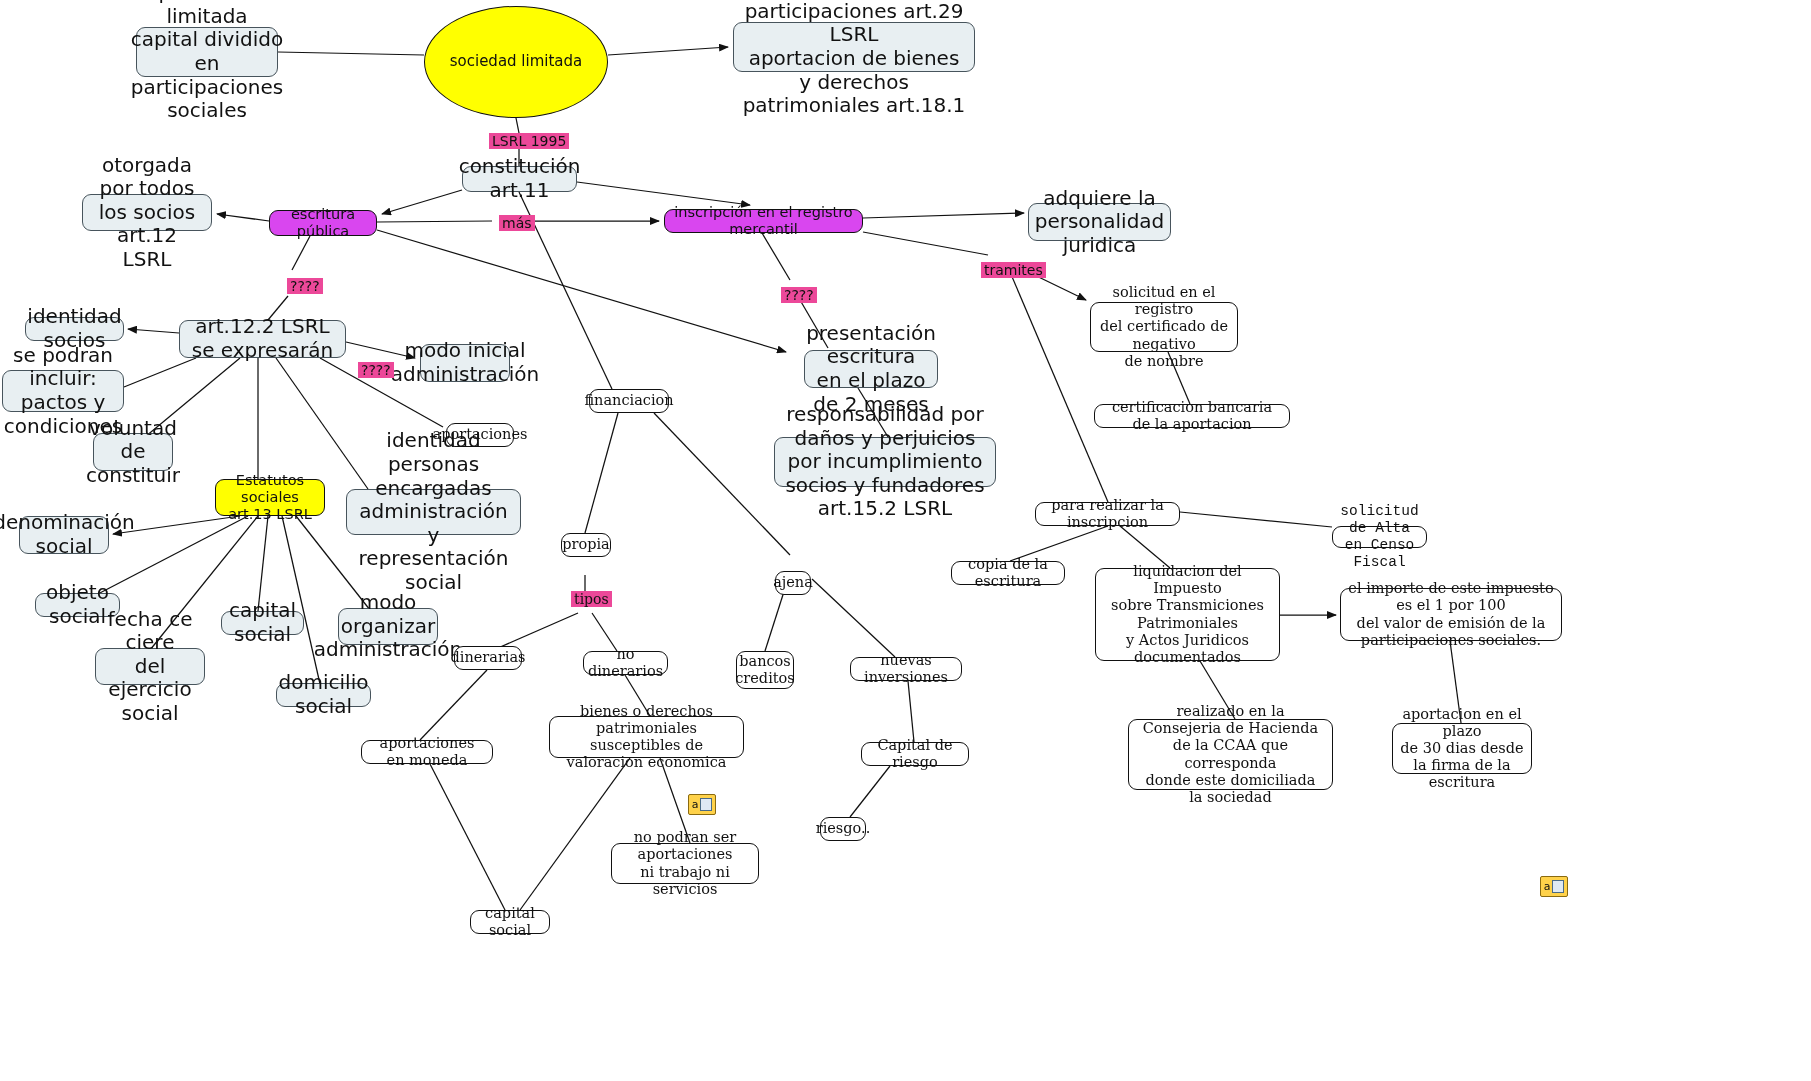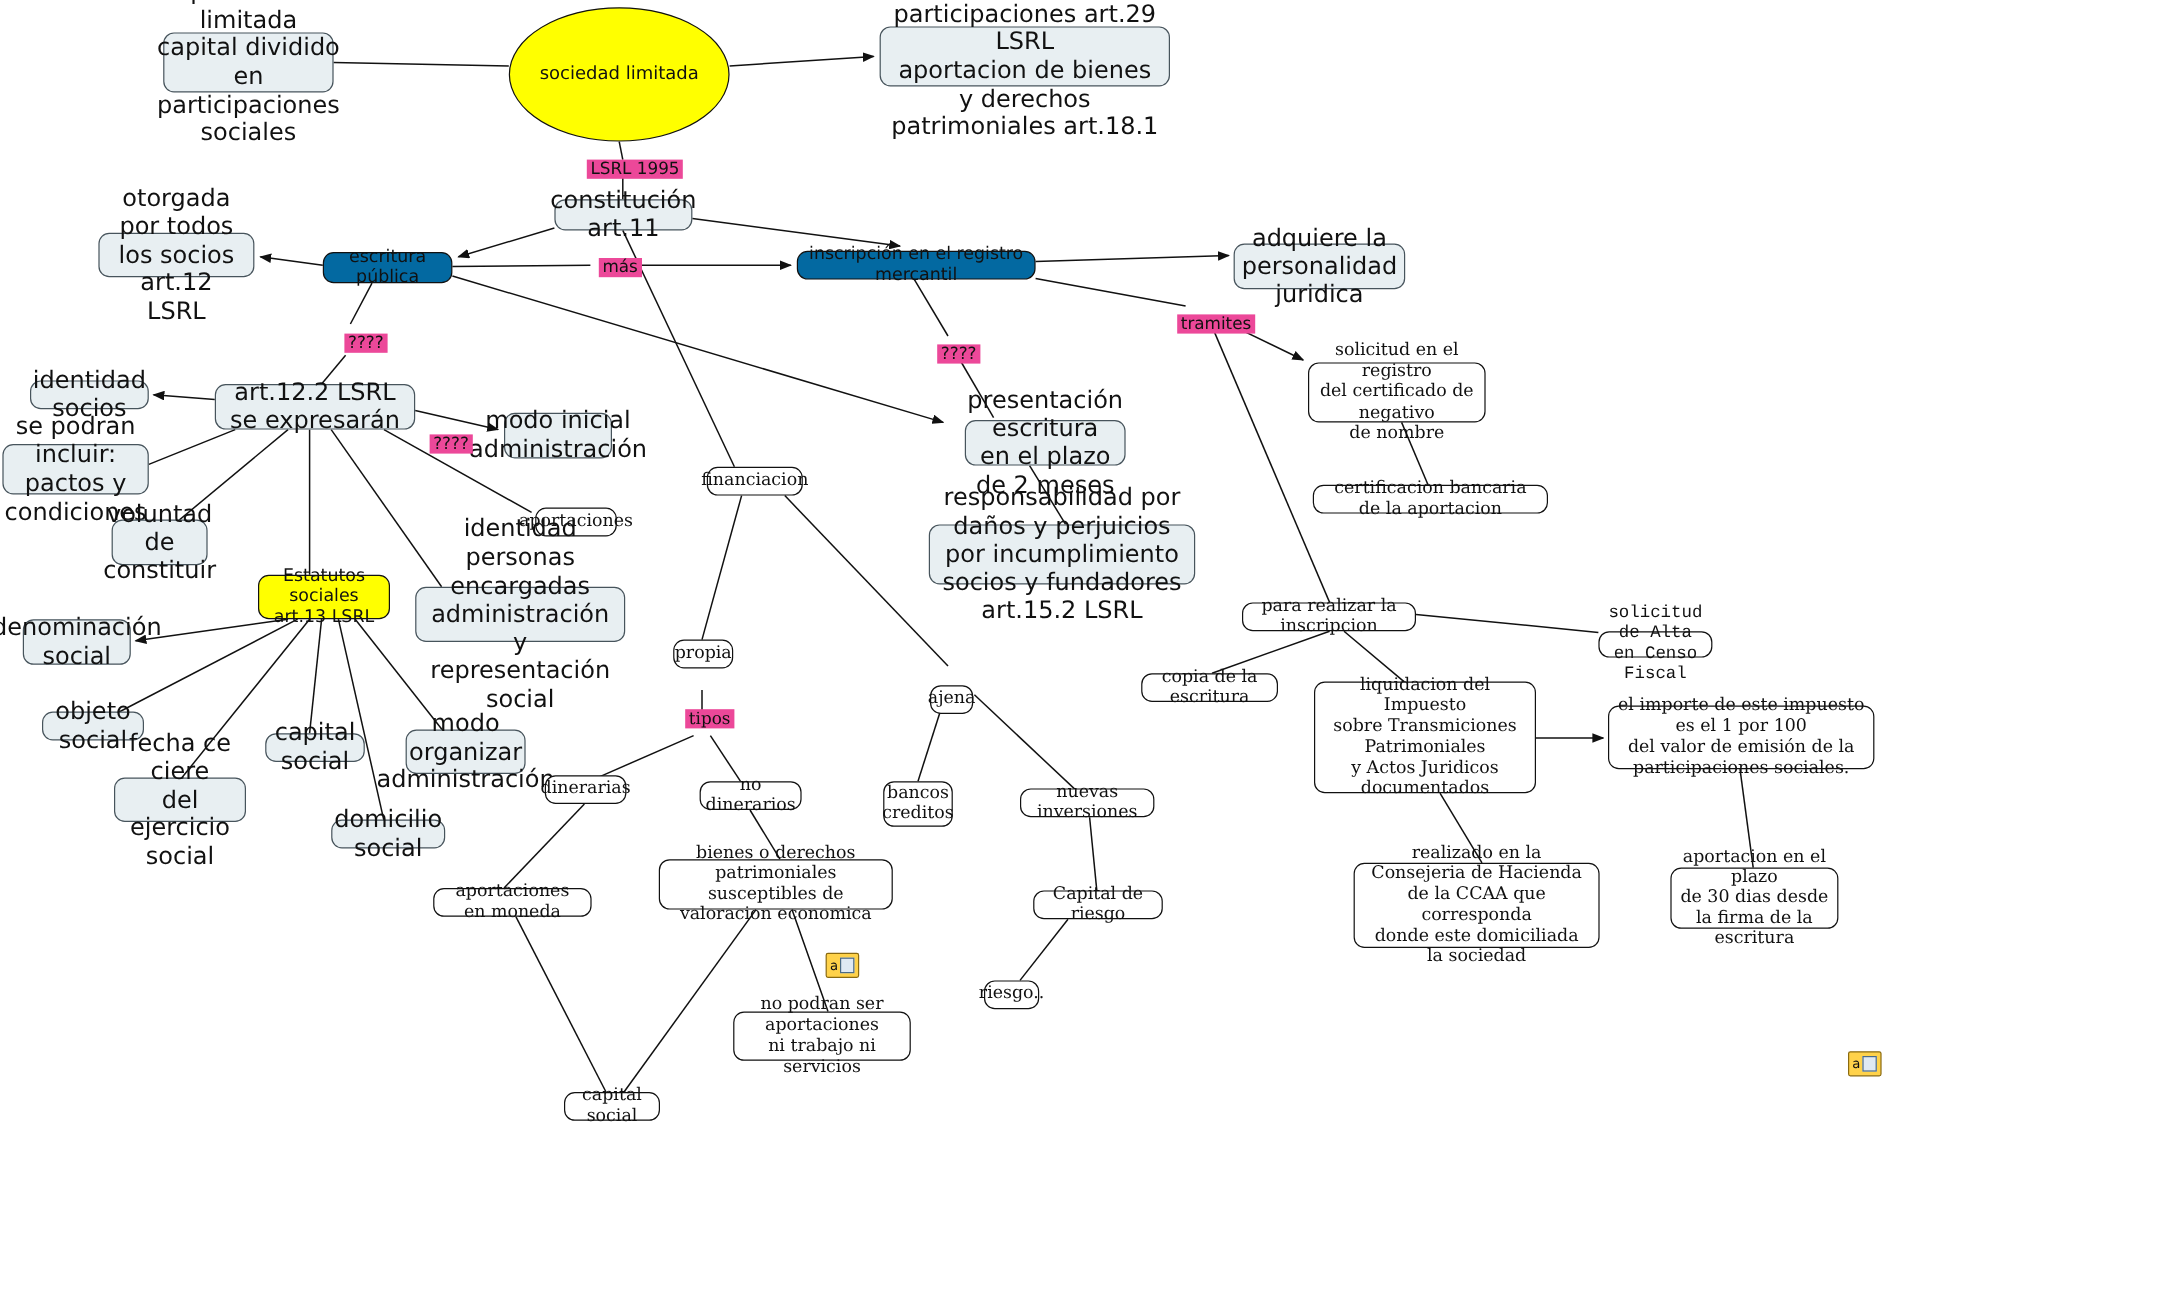--- a/index.html
+++ b/index.html
@@ -10,21 +10,21 @@
   .node{position:absolute;box-sizing:border-box;display:flex;align-items:center;justify-content:center;
         text-align:center;border-radius:9px;border:1px solid #1a1a1a;line-height:1.18;
         padding:4px 7px;color:#111;}
   
   .n-sans{background:#e8eff2;border-color:#47545c;font-family:"DejaVu Sans","Liberation Sans",sans-serif;font-size:20px;}
   
   .n-serif{background:#ffffff;border-color:#111;font-family:"DejaVu Serif","Liberation Serif",serif;font-size:14.5px;}
   
   .n-yellow{background:#ffff00;border-color:#111;font-family:"DejaVu Sans","Liberation Sans",sans-serif;font-size:14.5px;}
   
-  .n-cyan{background:#0369a1;border-color:#111;font-family:"DejaVu Sans","Liberation Sans",sans-serif;font-size:14.5px;}
+  .n-cyan{background:#d946ef;border-color:#111;font-family:"DejaVu Sans","Liberation Sans",sans-serif;font-size:14.5px;}
   
   .n-ellipse{background:#ffff00;border:1.6px solid #111;border-radius:50%;
              font-family:"DejaVu Sans","Liberation Sans",sans-serif;font-size:15px;}
 
   .elabel{position:absolute;font-family:"DejaVu Sans","Liberation Sans",sans-serif;
           font-size:14px;color:#111;background:#ec4899;padding:0 3px;white-space:nowrap;}
   .elabel.serif{font-family:"DejaVu Serif","Liberation Serif",serif;}
 
   .annot{position:absolute;width:26px;height:19px;background:#ffd24a;border:1px solid #8a6a10;
          border-radius:2px;display:flex;align-items:center;justify-content:center;}

